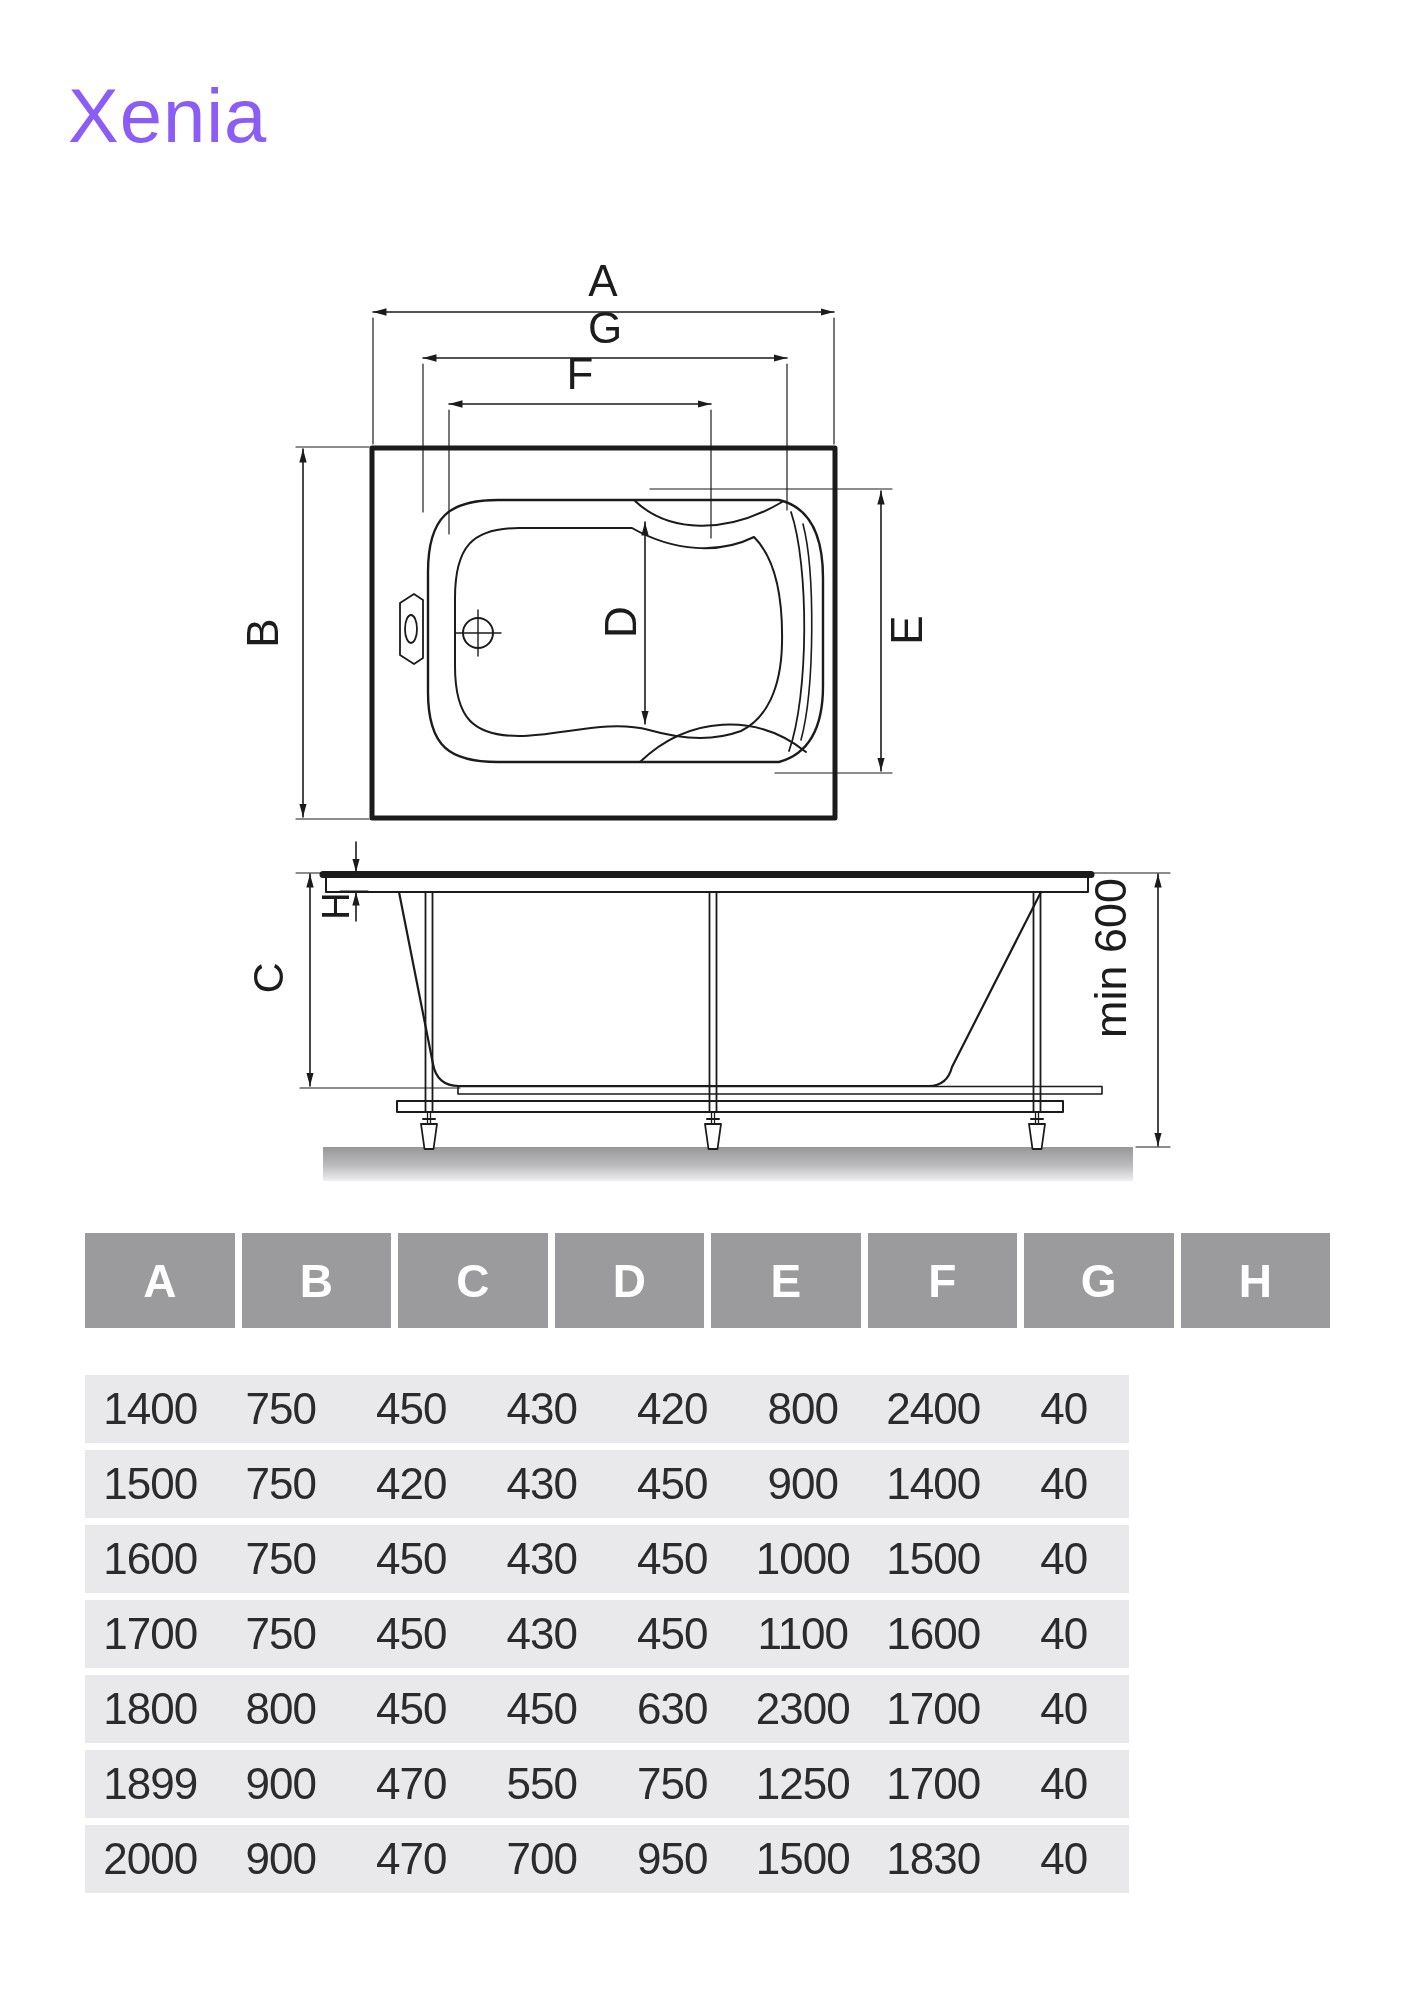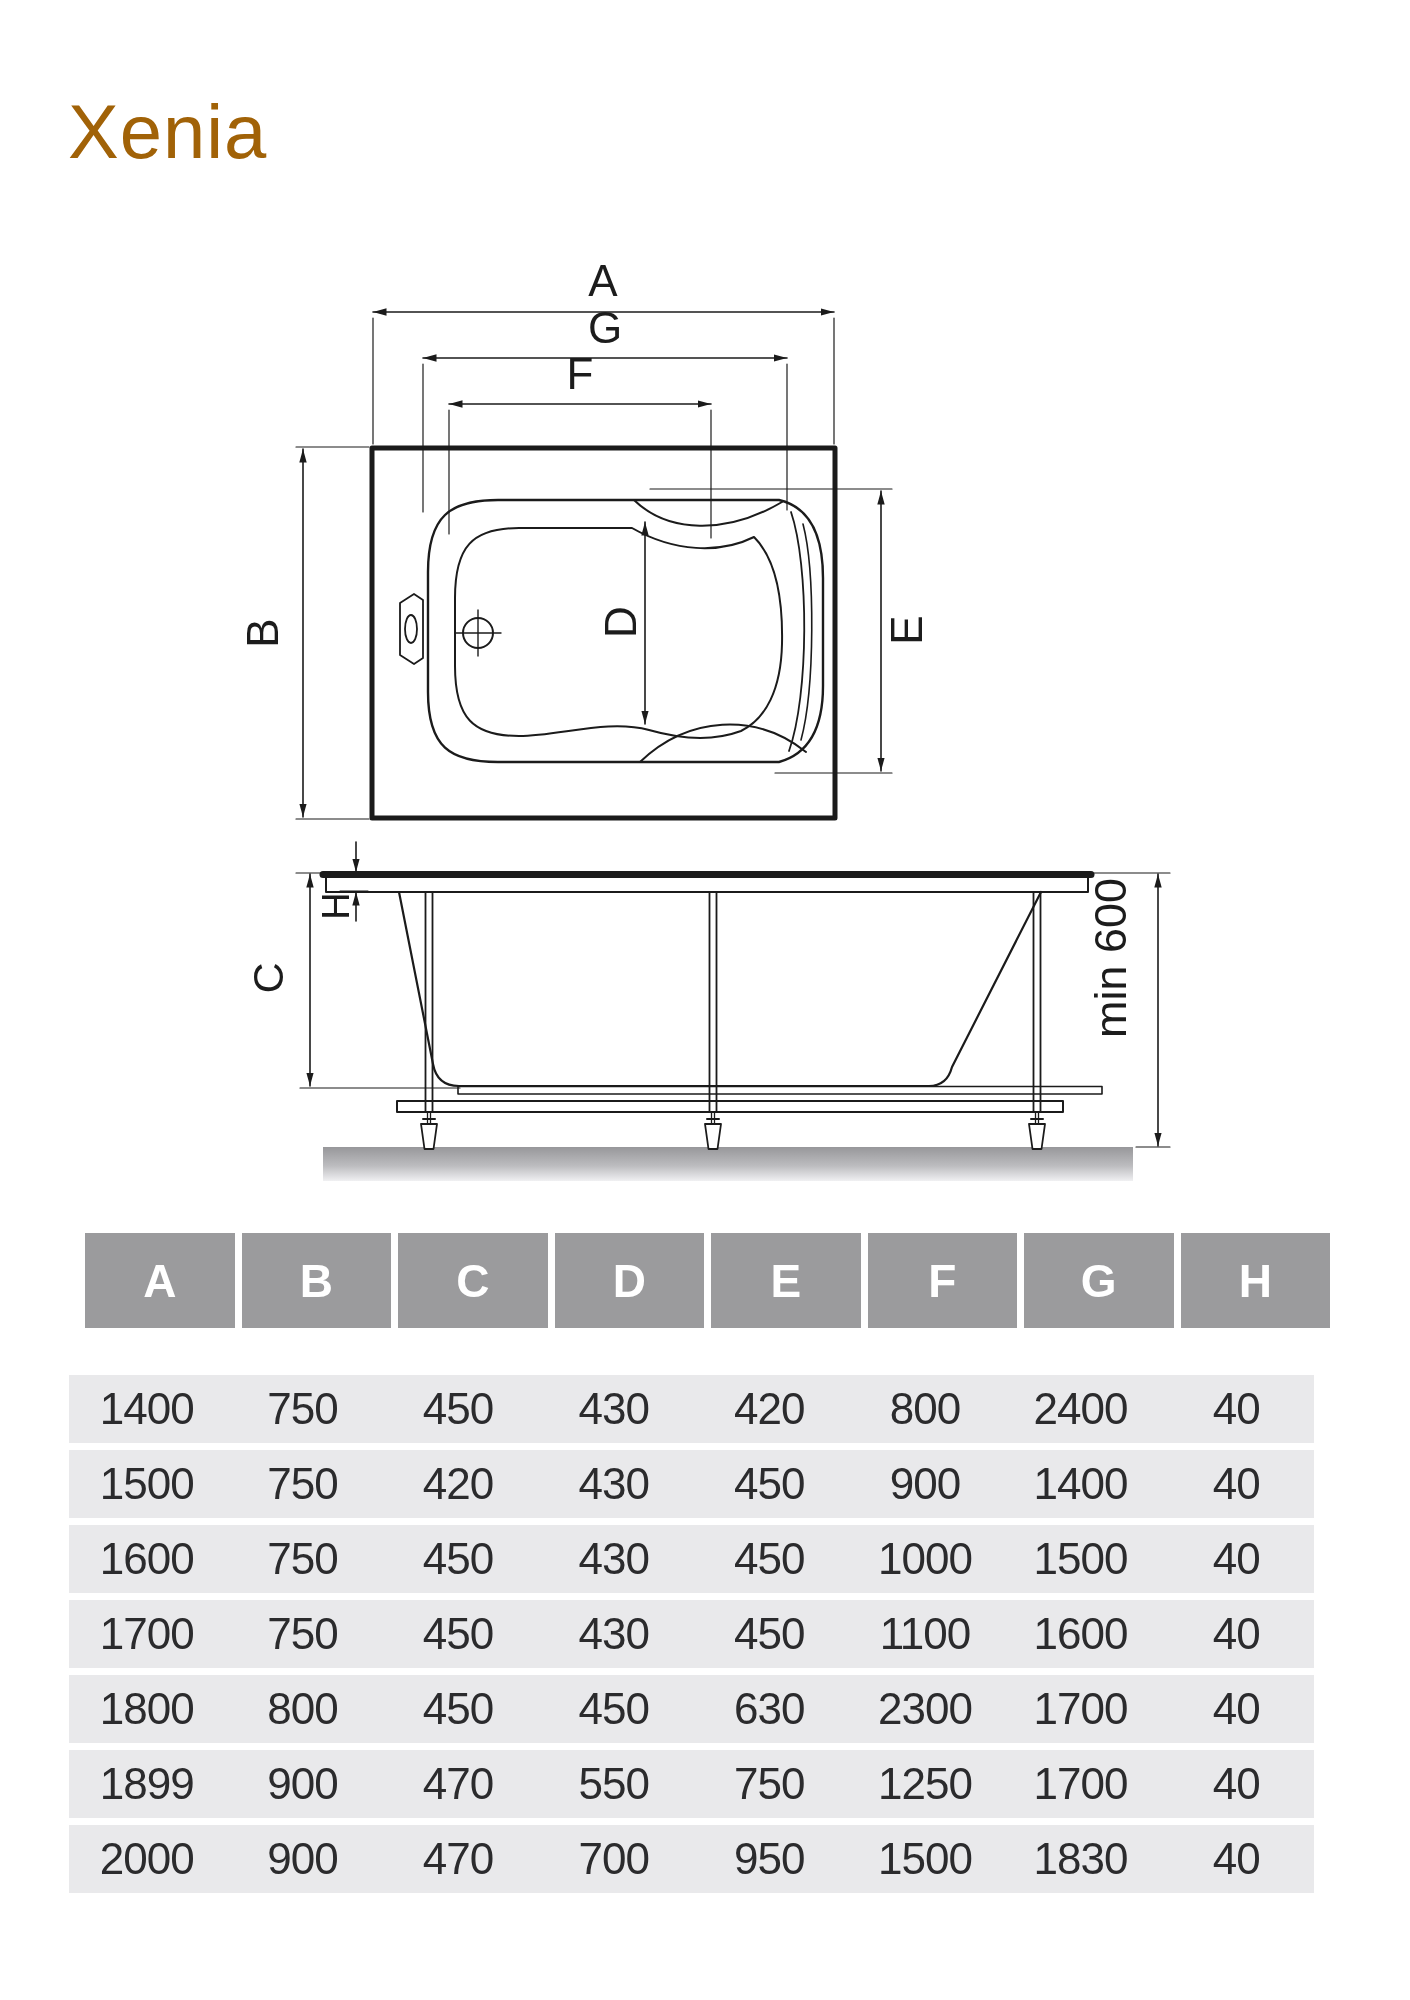--- a/index.html
+++ b/index.html
@@ -3,22 +3,22 @@
 <meta charset="utf-8">
 <style>
   * { margin:0; padding:0; box-sizing:border-box; }
   html,body { background:#ffffff; }
   body {
     width:1410px; height:2000px; position:relative; overflow:hidden;
     font-family:"Liberation Sans", sans-serif;
     color:#1b1b1b;
   }
   .page-title {
-    position:absolute; left:68px; top:88px;
-    font-size:76px; font-weight:400; letter-spacing:1px; color:#a16207;
+    position:absolute; left:68px; top:72px;
+    font-size:76px; font-weight:400; letter-spacing:1px; color:#8b5cf6;
   }
   svg.drawing { position:absolute; left:0; top:0; }
   svg.drawing text {
     font-family:"Liberation Sans", sans-serif;
     fill:#1c1c1c;
   }
   .dim-label { font-size:44px; }
   .dim-label-small { font-size:38px; }
   .dim-label-med { font-size:43px; }
   .min-label { font-size:45px; }
@@ -26,21 +26,21 @@
   .spec-table-header {
     position:absolute; left:85px; top:1233px; width:1245px; height:95px;
     display:grid; grid-template-columns:repeat(8,1fr); gap:7px;
   }
   .spec-table-header .hcell {
     background:var(--header-bg,#9b9b9d);
     color:#ffffff; font-size:46px; font-weight:700;
     display:flex; align-items:center; justify-content:center;
   }
   .spec-table-body {
-    position:absolute; left:69px; top:1375px; width:1245px;
+    position:absolute; left:85px; top:1375px; width:1044px;
   }
   .trow {
     height:68px; margin-bottom:7px;
     background:var(--row-bg,#e9e9eb);
     display:grid; grid-template-columns:repeat(8,1fr);
   }
   .trow div {
     display:flex; align-items:center; justify-content:center;
     font-size:44px; font-weight:400; color:#2b2b2d; letter-spacing:-1px;
   }

